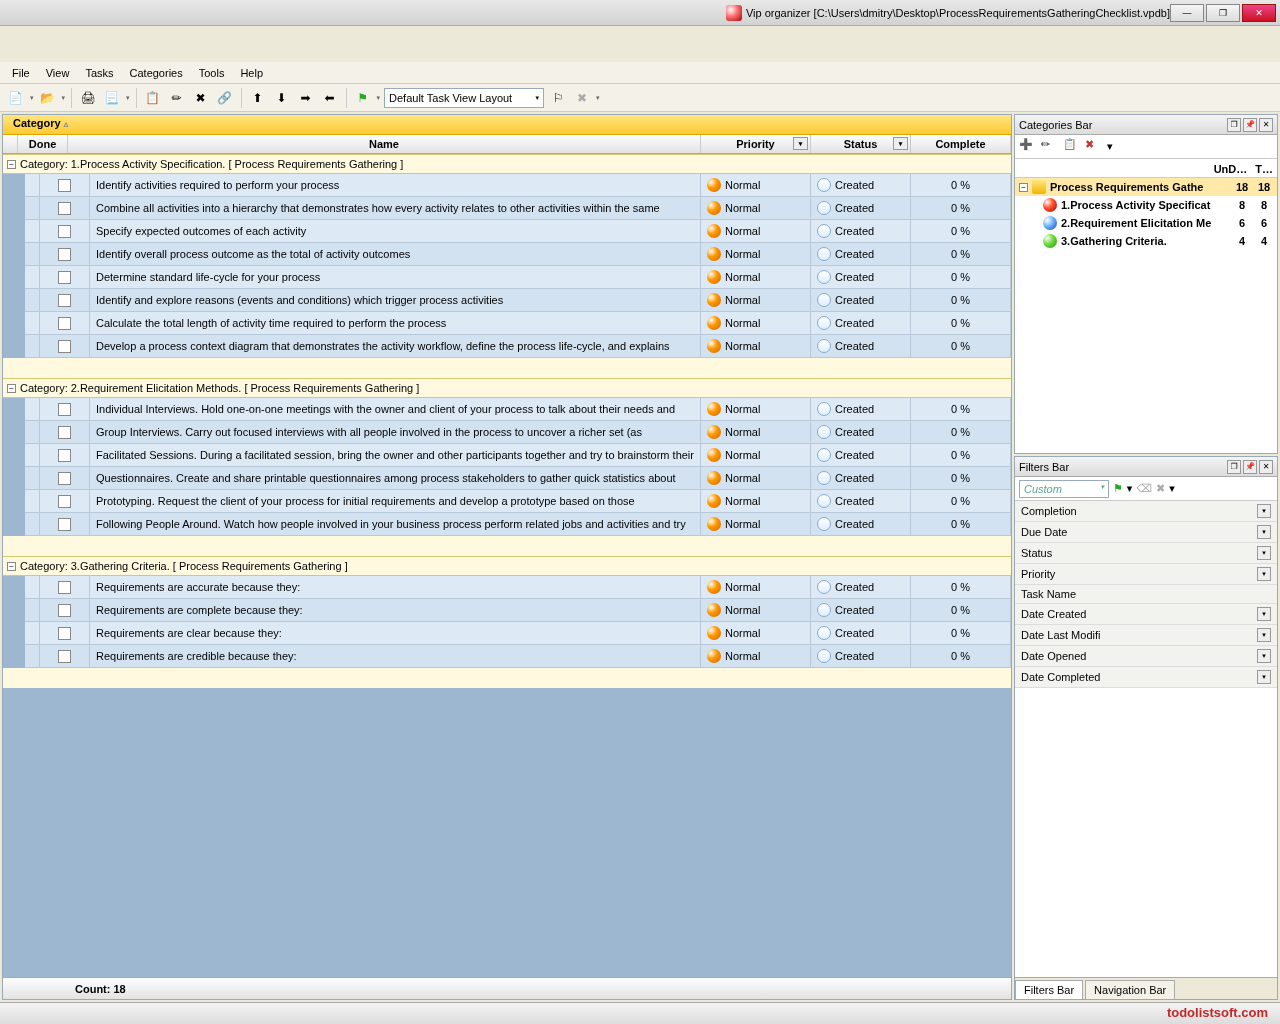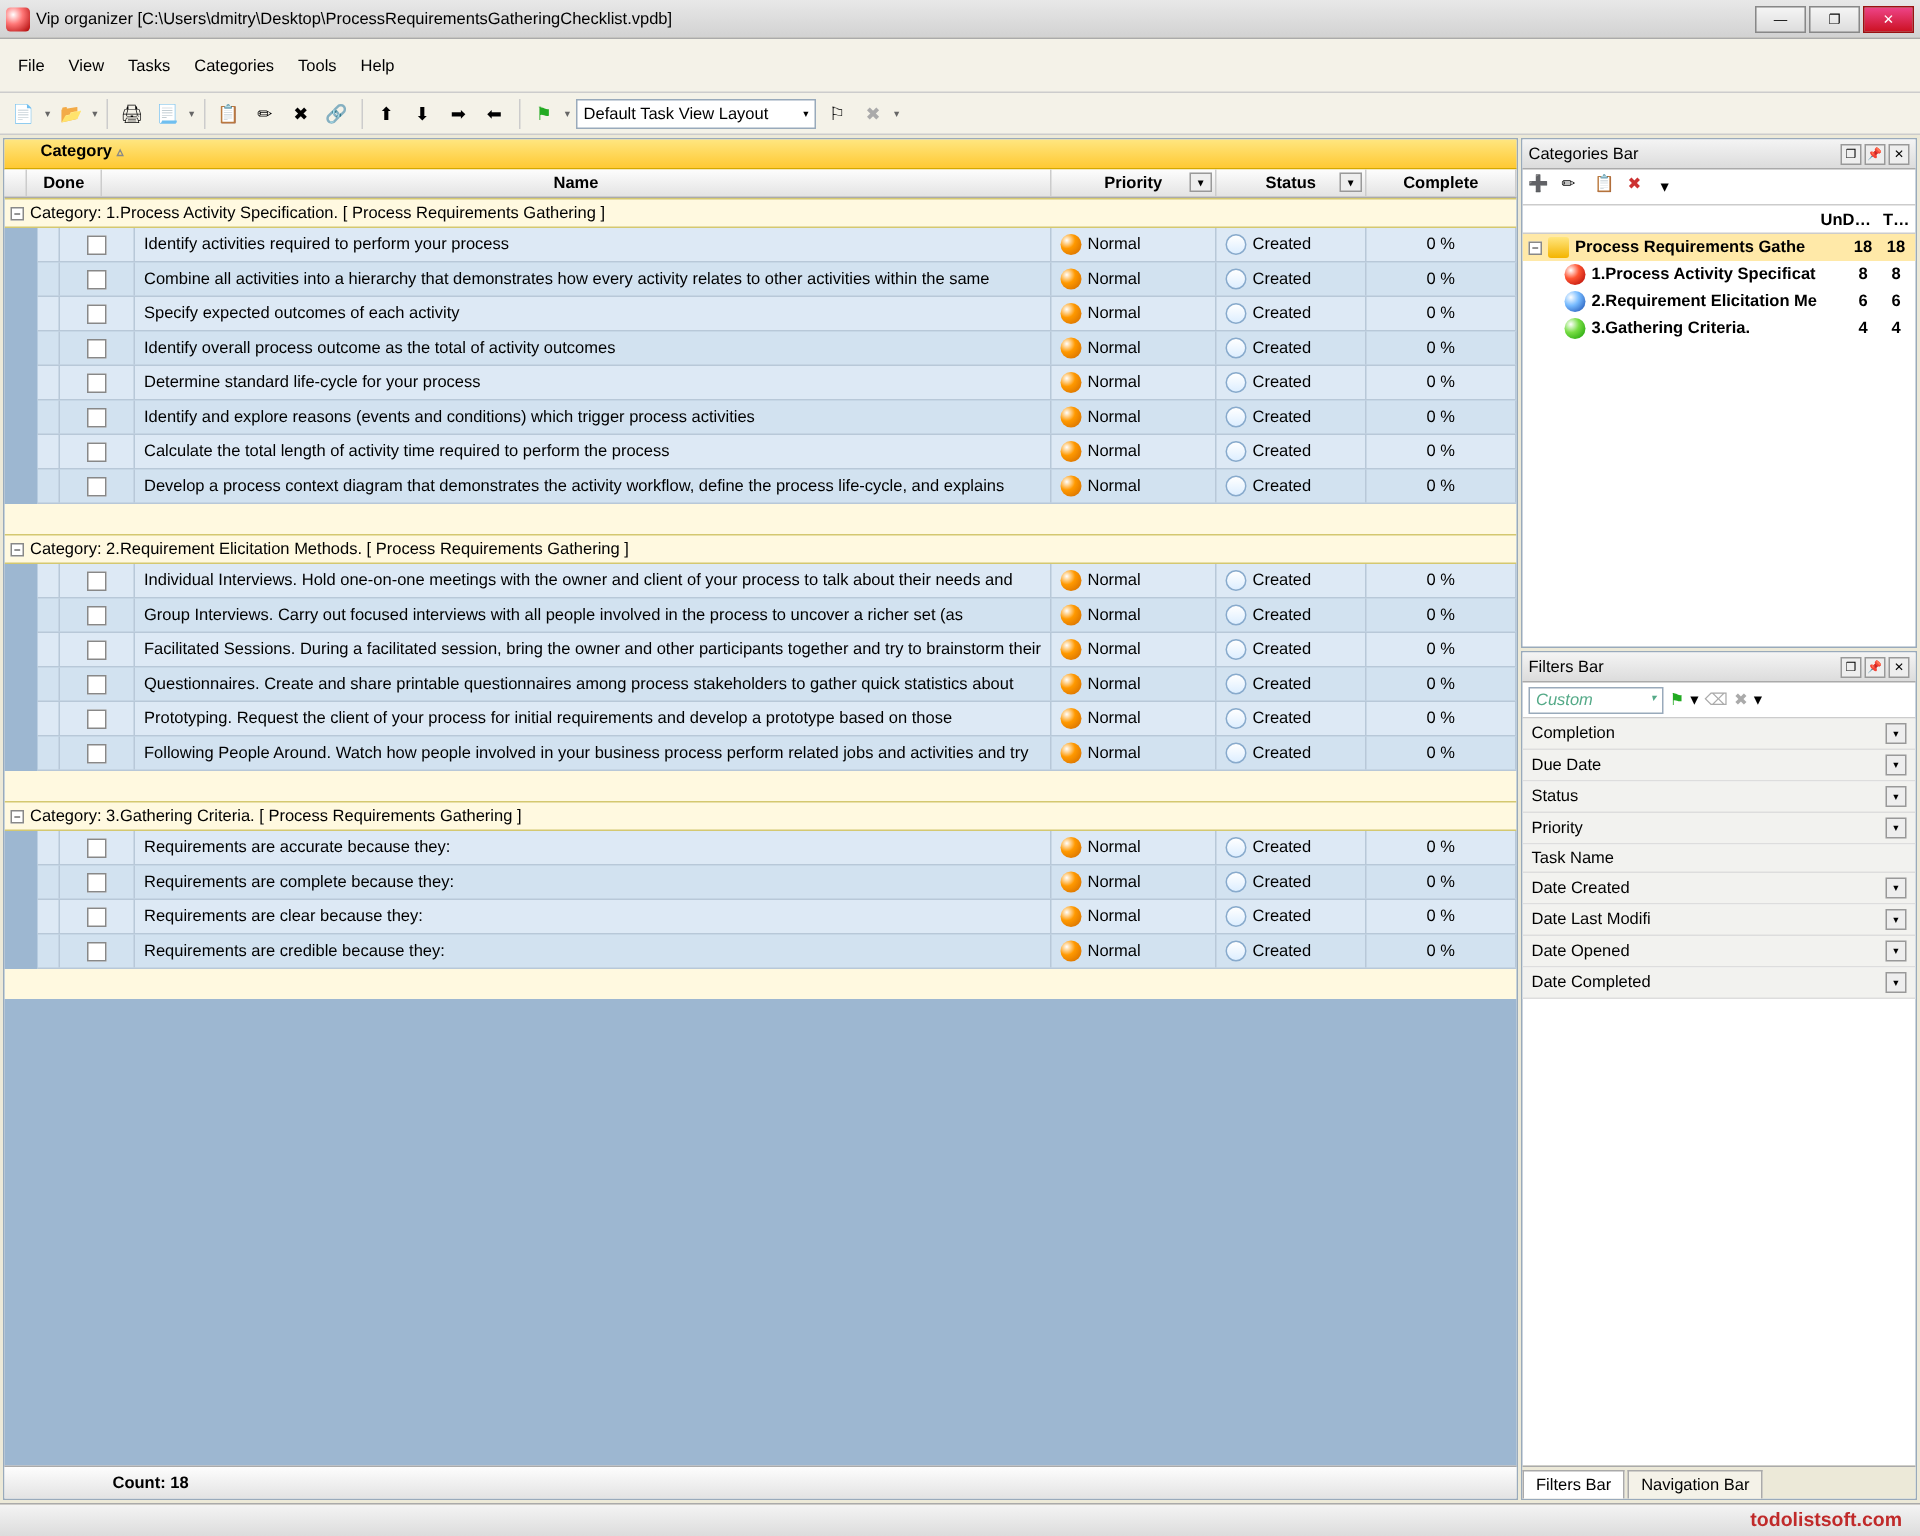--- a/index.html
+++ b/index.html
@@ -1,31 +1,31 @@
 <!DOCTYPE html>
 <html><head>
 <meta charset="utf-8">
 <style>
 * { box-sizing: border-box; margin: 0; padding: 0; font-family: Tahoma, Arial, sans-serif; font-size: 11px; }
 body { background: #ece9d8; width: 1280px; height: 1024px; overflow: hidden; display: flex; flex-direction: column; }
-.titlebar { height: 26px; background: linear-gradient(#e8e8e8, #d2d2d2); display: flex; align-items: center; padding: 0 4px; border-bottom: 1px solid #aaa; justify-content: space-between; }
+.titlebar { height: 26px; background: linear-gradient(#e8e8e8, #d2d2d2); display: flex; align-items: center; padding: 0 4px; border-bottom: 1px solid #aaa; justify-content: flex-end; }
 .titlebar .title { display: flex; align-items: center; gap: 4px; }
 .titlebar .winbtns { display: flex; gap: 2px; }
 .titlebar .winbtn { width: 34px; height: 18px; border: 1px solid #888; background: linear-gradient(#f5f5f5,#ddd); display:flex; align-items:center; justify-content:center; font-size:9px;}
 .titlebar .winbtn.close { background: linear-gradient(#e48,#c12); color:#fff; border-color:#911; }
-.menubar { height: 36px; display: flex; align-items: center; padding: 0 6px; gap: 4px; background:#f4f2e8; border-bottom:1px solid #ccc;}
+.menubar { height: 22px; display: flex; align-items: center; padding: 0 6px; gap: 4px; background:#f4f2e8; border-bottom:1px solid #ccc;margin-top:36px;}
 .menubar span { padding: 2px 6px; }
 .toolbar { height: 28px; display: flex; align-items: center; gap: 4px; padding: 0 6px; background:#f4f2e8; border-bottom:1px solid #ccc;}
 .toolbar .tbtn { width: 20px; height: 20px; border:1px solid transparent; display:flex; align-items:center; justify-content:center; font-size:12px;}
 .toolbar .sep { width:1px; height:20px; background:#ccc; margin:0 2px;}
 .toolbar .dd { font-size:7px; color:#666; }
 .toolbar .layout-select { width:160px; height:20px; border:1px solid #9ab; background:#fff; padding:0 4px; display:flex; align-items:center; justify-content:space-between;}
 .content { flex:1; display:flex; overflow:hidden; }
 .main { flex:1; display:flex; flex-direction:column; border:1px solid #9ab; margin:2px; background:#fff;}
-.group-bar { height:20px; background:linear-gradient(#ffe680,#ffc933); border-bottom:1px solid #d4a800; padding:2px 24px; font-weight:bold;}
+.group-bar { height:20px; background:linear-gradient(#ffe680,#ffc933); border-bottom:1px solid #d4a800; padding:2px 10px; font-weight:bold;}
 .grid-head { display:flex; background:linear-gradient(#fdfdfd,#e3e3e3); border-bottom:1px solid #aaa;}
 .grid-head .col { border-right:1px solid #ccc; padding:3px 6px; font-weight:bold; display:flex; align-items:center; justify-content:center; position:relative;}
 .grid-head .col .fbtn { position:absolute; right:2px; top:2px; width:15px; height:13px; border:1px solid #999; background:#eee; font-size:7px; display:flex; align-items:center; justify-content:center;}
 .c-expand{width:15px;} .c-done{width:50px;} .c-name{flex:1;} .c-priority{width:110px;} .c-status{width:100px;} .c-complete{width:100px;}
 .grid-body { flex:1; overflow:auto; background:#9db7d1;}
 .cat-row { background:#fff9e0; border:1px solid #d4c870; border-left:none; border-right:none; padding:3px 4px; display:flex; align-items:center; gap:4px;}
 .cat-row .exp { width:9px; height:9px; border:1px solid #888; font-size:8px; line-height:7px; text-align:center; background:#fff;}
 .task-row { display:flex; background:#dde9f5; border-bottom:1px solid #b8c8d8;margin-left:22px;}
 .task-row:nth-child(odd) { background:#d2e2f0;}
 .task-row .cell { border-right:1px solid #b8c8d8; padding:4px 6px; display:flex; align-items:center; gap:4px; overflow:hidden; white-space:nowrap;}

